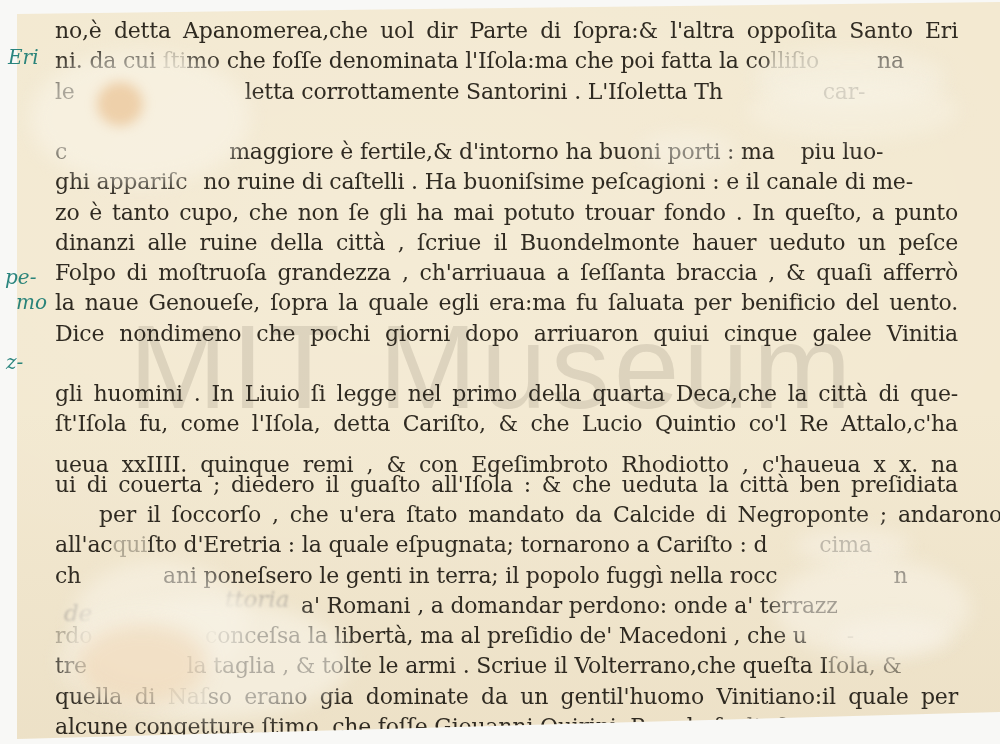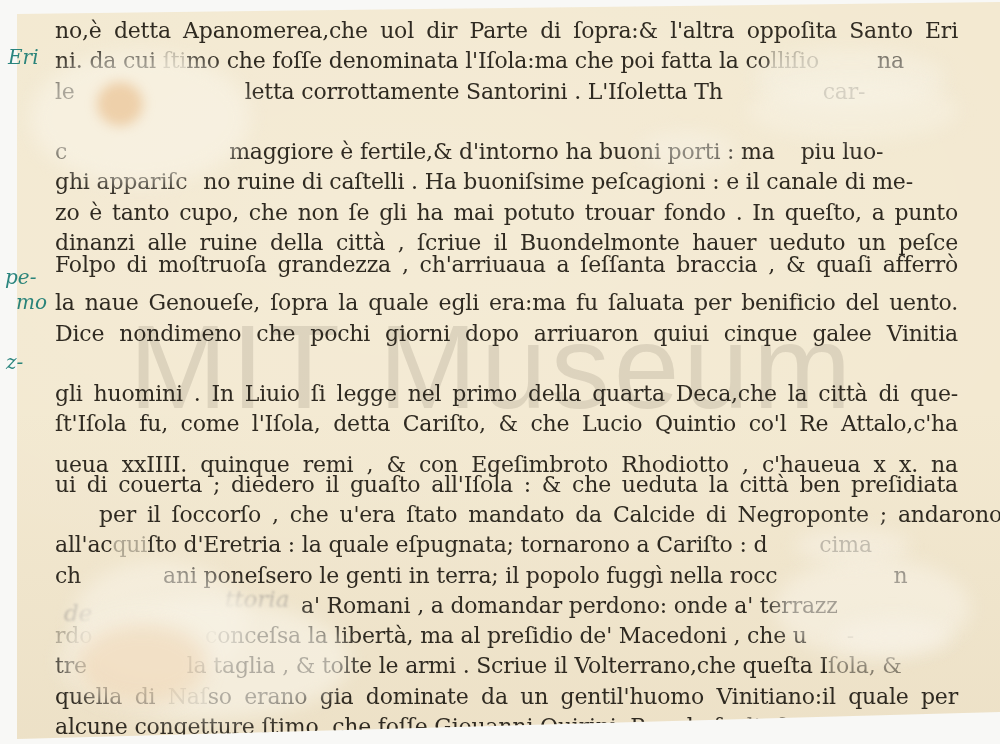--- a/index.html
+++ b/index.html
@@ -57,21 +57,21 @@
   <div class="watermark">MIT Museum</div>
 
   <div class="textlayer">
       <div class="line just" style="top: 14px;"><span>no,è detta Apanomerea,che uol dir Parte di ſopra:&amp; l'altra oppoſita Santo Eri</span></div>
       <div class="line" style="top: 44px;"><span>ni. da cui </span><span class="faint">ſti</span><span>mo che foſſe denominata l'Iſola:ma che poi fatta la co</span><span class="faint">lliſio</span><span class="gap" style="width: 58px;"></span><span>na</span></div>
       <div class="line" style="top: 75px;"><span>le</span><span class="gap" style="width: 170px;"></span><span>letta corrottamente Santorini .  L'Iſoletta Th</span><span class="gap" style="width: 100px;"></span><span class="semi">car-</span></div>
       <div class="line" style="top: 135px;"><span>c</span><span class="gap" style="width: 162px;"></span><span>maggiore è fertile,&amp; d'intorno ha buoni porti : ma</span><span class="gap" style="width: 26px;"></span><span>piu luo-</span></div>
       <div class="line" style="top: 165px;"><span>ghi appariſc</span><span class="gap" style="width: 16px;"></span><span>no ruine di caſtelli . Ha buoniſsime peſcagioni : e il canale di me-</span></div>
       <div class="line just" style="top: 196px;"><span>zo è tanto cupo, che non ſe gli ha mai potuto trouar fondo .  In queſto, a punto</span></div>
       <div class="line just" style="top: 226px;"><span>dinanzi alle ruine della città , ſcriue il Buondelmonte hauer ueduto un peſce</span></div>
-      <div class="line just" style="top: 248px;"><span>Folpo di moſtruoſa grandezza , ch'arriuaua a ſeſſanta braccia , &amp; quaſi afferrò</span></div>
+      <div class="line just" style="top: 256px;"><span>Folpo di moſtruoſa grandezza , ch'arriuaua a ſeſſanta braccia , &amp; quaſi afferrò</span></div>
       <div class="line just" style="top: 286px;"><span>la naue Genoueſe, ſopra la quale egli era:ma fu ſaluata per benificio del uento.</span></div>
       <div class="line just" style="top: 317px;"><span>Dice nondimeno che pochi giorni dopo arriuaron quiui cinque galee Vinitia</span></div>
       <div class="line just" style="top: 377px;"><span>gli huomini .  In Liuio ſi legge nel primo della quarta Deca,che la città di que-</span></div>
       <div class="line just" style="top: 407px;"><span>ſt'Iſola fu, come l'Iſola, detta Cariſto, &amp; che Lucio Quintio co'l Re Attalo,c'ha</span></div>
       <div class="line just" style="top: 428px; margin-top: 20px;"><span>ueua xxIIII. quinque remi , &amp; con Egeſimbroto Rhodiotto , c'haueua x x. na</span></div>
       <div class="line just" style="top: 468px;"><span>ui di couerta ; diedero il guaſto all'Iſola : &amp; che ueduta la città ben preſidiata</span></div>
       <div class="line just" style="top: 498px; margin-left: 44px;"><span>per il ſoccorſo , che u'era ſtato mandato da Calcide di Negroponte ; andarono</span></div>
       <div class="line" style="top: 528px;"><span>all'ac</span><span class="faint">qui</span><span>ſto d'Eretria : la quale eſpugnata; tornarono a Cariſto : d</span><span class="gap" style="width: 52px;"></span><span class="semi">cima</span></div>
       <div class="line" style="top: 559px;"><span>ch</span><span class="gap" style="width: 82px;"></span><span>ani poneſsero le genti in terra; il popolo fuggì nella rocc</span><span class="gap" style="width: 116px;"></span><span>n</span></div>
       <div class="line" style="top: 589px;"><span class="gap" style="width: 246px;"></span><span>a' Romani , a domandar perdono: onde a' terrazz</span><span class="gap" style="width: 92px;"></span><span class="faint">rdo</span></div>

